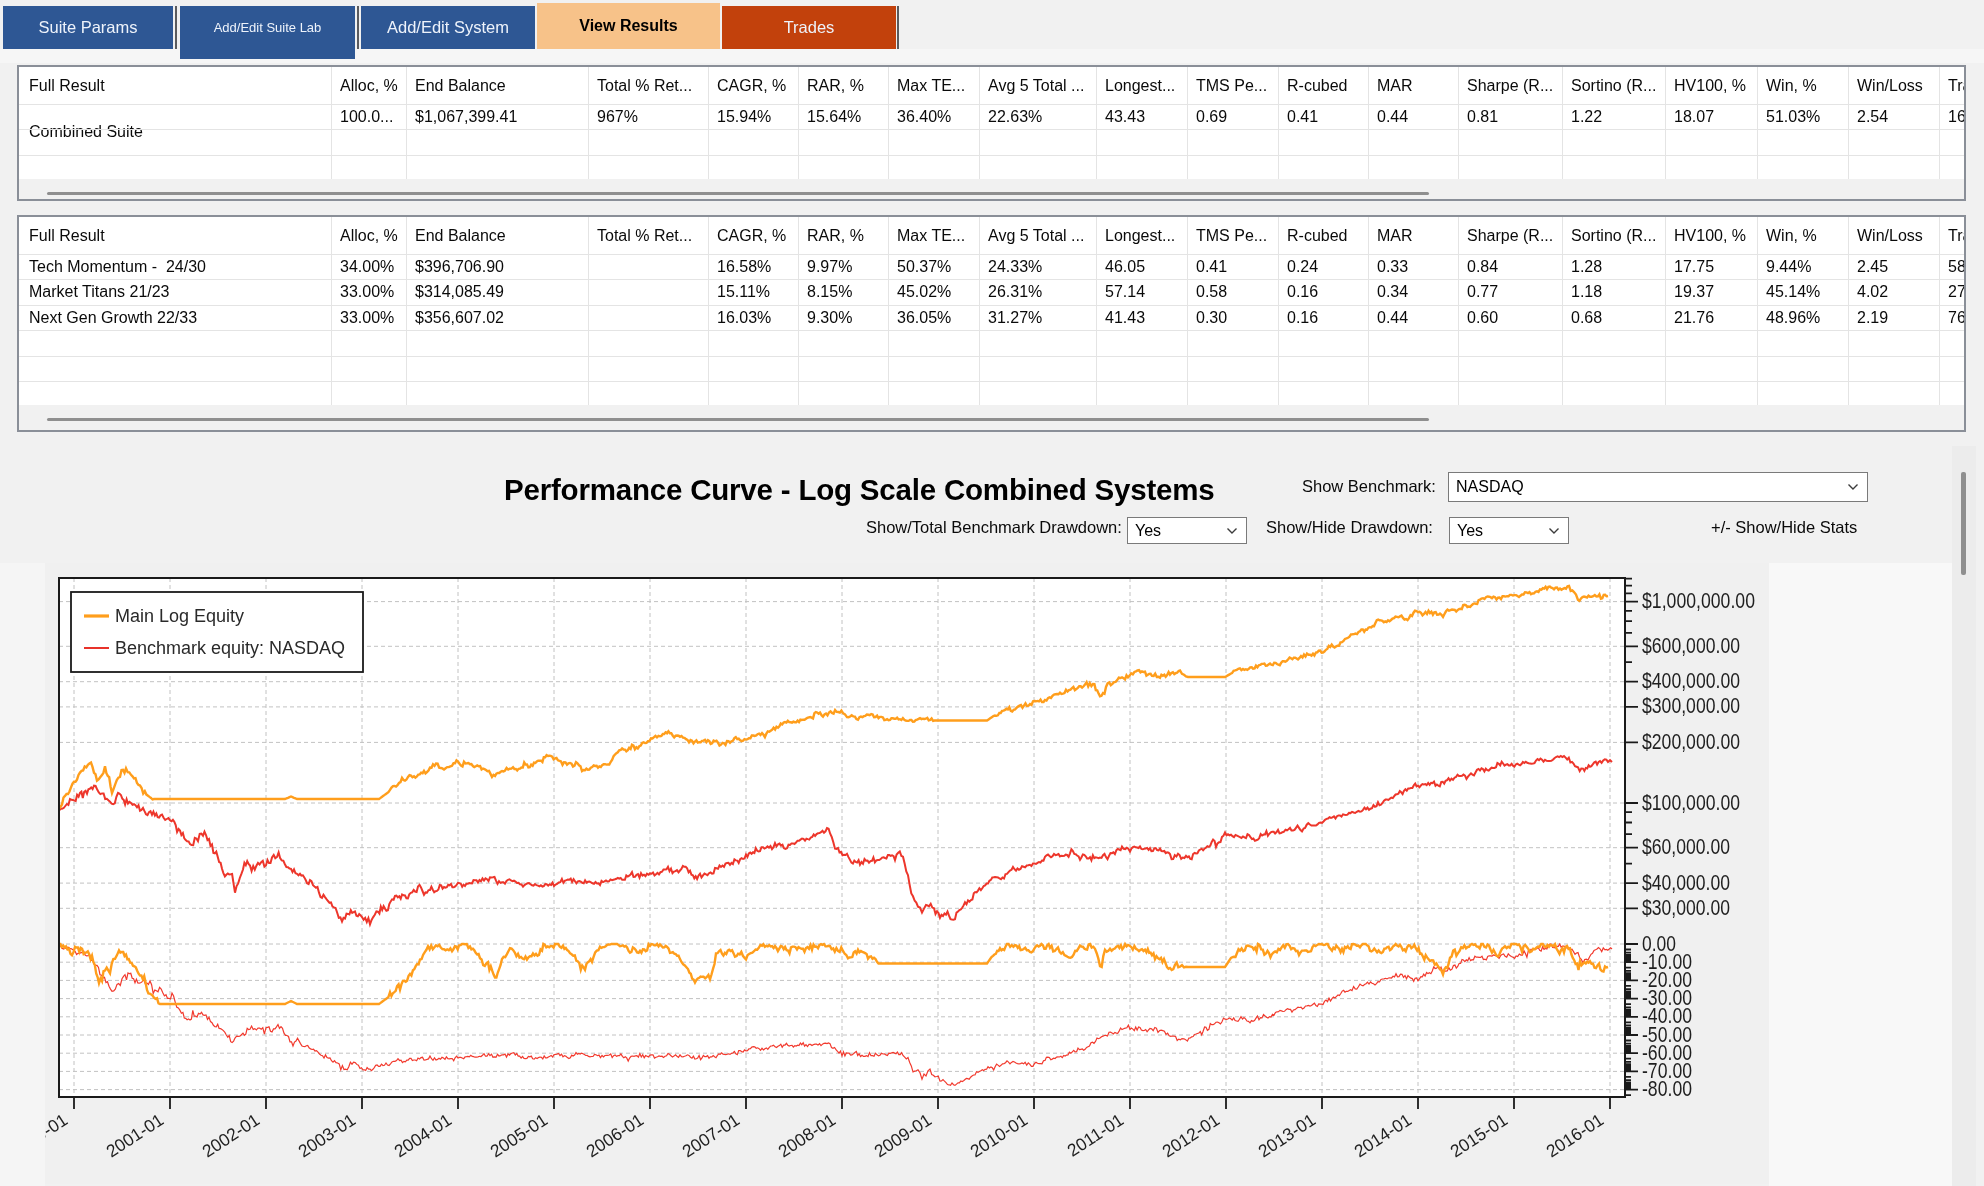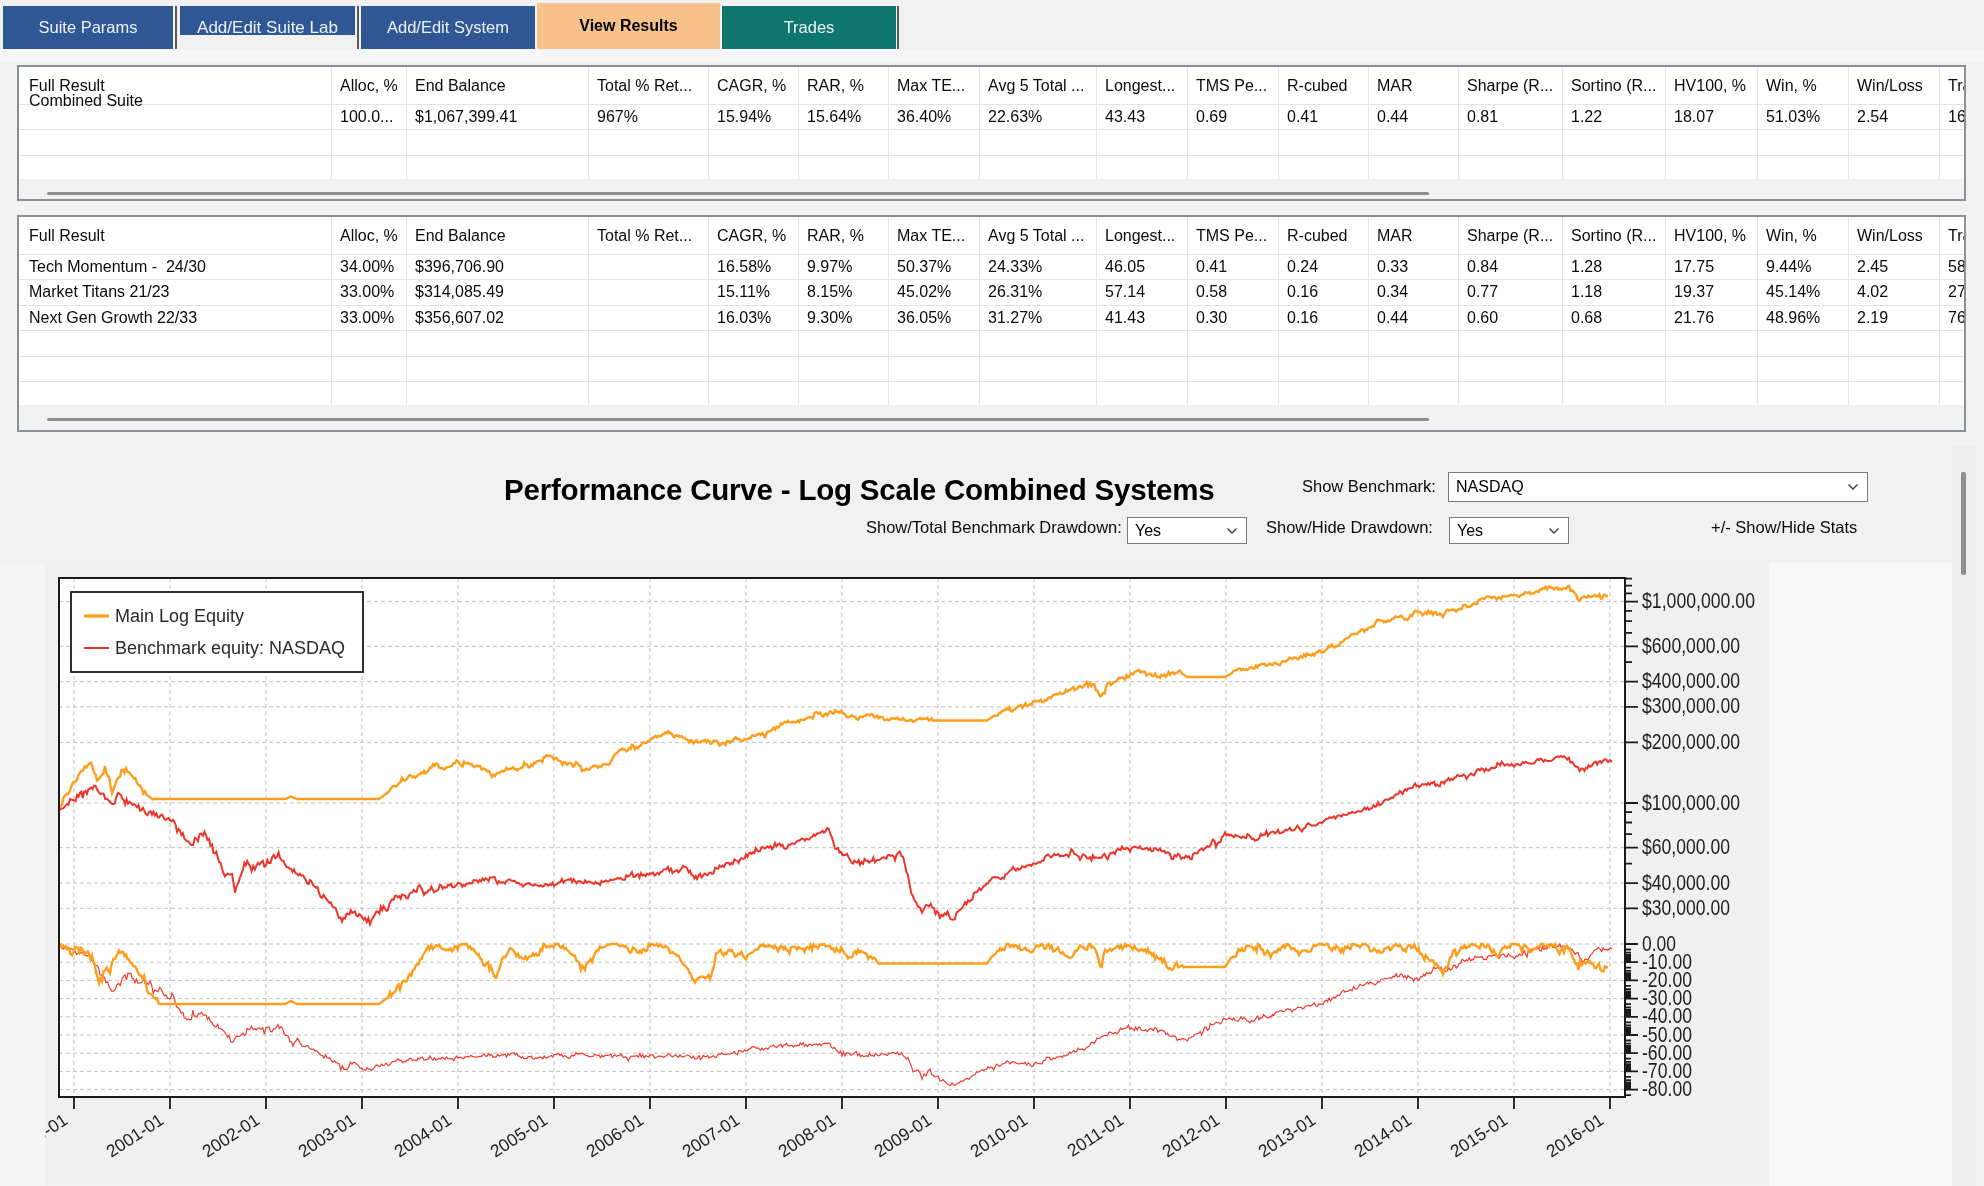--- a/index.html
+++ b/index.html
@@ -1,17 +1,17 @@
 <!DOCTYPE html>
 <html><head><meta charset="utf-8"><style>html,body{margin:0;padding:0;width:1984px;height:1186px;background:#f1f1f1;font-family:"Liberation Sans",sans-serif;overflow:hidden}.c{position:absolute;font-size:16px;color:#0a0a0a;white-space:pre;line-height:20px}.lab{position:absolute;font-size:16.5px;color:#0a0a0a;white-space:pre}.al{font-size:22px;fill:#1f1f1f;font-family:"Liberation Sans",sans-serif}.xl{font-size:17.5px;fill:#1f1f1f;font-family:"Liberation Sans",sans-serif}.lg{font-size:18px;fill:#2a2a2a;font-family:"Liberation Sans",sans-serif}</style></head><body>
 <div style="position:absolute;left:0;top:49px;width:100%;height:14px;background:#f6f6f6"></div>
 <div style="position:absolute;left:3px;top:6px;width:170px;height:43px;background:#2e5794;color:#eef3fb;font-size:16.5px;text-align:center;line-height:43px">Suite Params</div>
-<div style="position:absolute;left:180px;top:6px;width:175px;height:29px;background:#2e5794;color:#eef3fb;font-size:17px;text-align:center;line-height:43px">Add/Edit Suite Lab</div>
+<div style="position:absolute;left:180px;top:6px;width:175px;height:53px;background:#2e5794;color:#eef3fb;font-size:13px;text-align:center;line-height:43px">Add/Edit Suite Lab</div>
 <div style="position:absolute;left:361px;top:6px;width:174px;height:43px;background:#2e5794;color:#eef3fb;font-size:16.5px;text-align:center;line-height:43px">Add/Edit System</div>
-<div style="position:absolute;left:722px;top:6px;width:174px;height:43px;background:#0f766e;color:#eef3fb;font-size:16.5px;text-align:center;line-height:43px">Trades</div>
+<div style="position:absolute;left:722px;top:6px;width:174px;height:43px;background:#c2410c;color:#eef3fb;font-size:16.5px;text-align:center;line-height:43px">Trades</div>
 <div style="position:absolute;left:175px;top:6px;width:2px;height:43px;background:#5a5b5e"></div>
 <div style="position:absolute;left:357px;top:6px;width:2px;height:43px;background:#5a5b5e"></div>
 <div style="position:absolute;left:897px;top:6px;width:2px;height:43px;background:#5a5b5e"></div>
 <div style="position:absolute;left:537px;top:3px;width:183px;height:46px;background:#f7c289;color:#000;font-size:16px;font-weight:bold;text-align:center;line-height:46px">View Results</div>
 <div style="position:absolute;left:17px;top:65px;width:1949px;height:136px;background:#fff;border:2px solid #8a8f98;box-sizing:border-box;overflow:hidden">
     <div class="c" style="left:10px;top:8.5px">Full Result</div>
     <div class="c" style="left:321px;top:8.5px">Alloc, %</div>
     <div class="c" style="left:396px;top:8.5px">End Balance</div>
     <div class="c" style="left:578px;top:8.5px">Total % Ret...</div>
     <div class="c" style="left:698px;top:8.5px">CAGR, %</div>
@@ -39,21 +39,21 @@
     <div style="position:absolute;left:1168px;top:0;width:1px;height:112px;background:#e4e4e4"></div>
     <div style="position:absolute;left:1259px;top:0;width:1px;height:112px;background:#e4e4e4"></div>
     <div style="position:absolute;left:1349px;top:0;width:1px;height:112px;background:#e4e4e4"></div>
     <div style="position:absolute;left:1439px;top:0;width:1px;height:112px;background:#e4e4e4"></div>
     <div style="position:absolute;left:1543px;top:0;width:1px;height:112px;background:#e4e4e4"></div>
     <div style="position:absolute;left:1646px;top:0;width:1px;height:112px;background:#e4e4e4"></div>
     <div style="position:absolute;left:1738px;top:0;width:1px;height:112px;background:#e4e4e4"></div>
     <div style="position:absolute;left:1829px;top:0;width:1px;height:112px;background:#e4e4e4"></div>
     <div style="position:absolute;left:1920px;top:0;width:1px;height:112px;background:#e4e4e4"></div>
     <div style="position:absolute;left:0;top:37px;width:100%;height:1px;background:#e4e4e4"></div>
-    <div class="c" style="left:10px;top:24px">Combined Suite</div>
+    <div class="c" style="left:10px;top:55px">Combined Suite</div>
     <div class="c" style="left:321px;top:39.7px">100.0...</div>
     <div class="c" style="left:396px;top:39.7px">$1,067,399.41</div>
     <div class="c" style="left:578px;top:39.7px">967%</div>
     <div class="c" style="left:698px;top:39.7px">15.94%</div>
     <div class="c" style="left:788px;top:39.7px">15.64%</div>
     <div class="c" style="left:878px;top:39.7px">36.40%</div>
     <div class="c" style="left:969px;top:39.7px">22.63%</div>
     <div class="c" style="left:1086px;top:39.7px">43.43</div>
     <div class="c" style="left:1177px;top:40px">0.69</div>
     <div class="c" style="left:1268px;top:39.7px">0.41</div>

